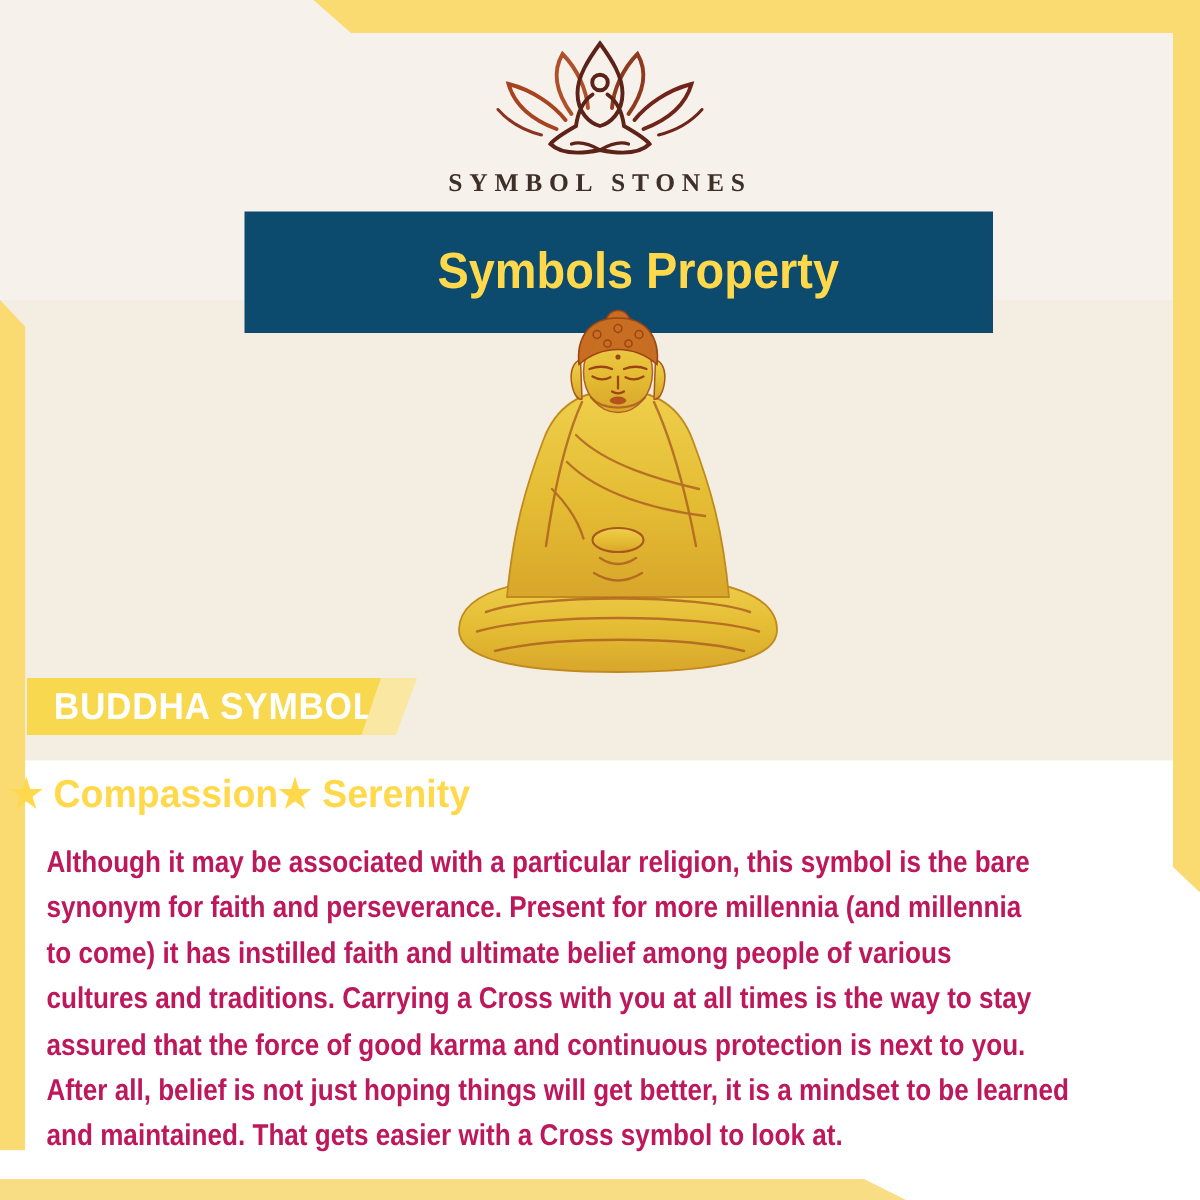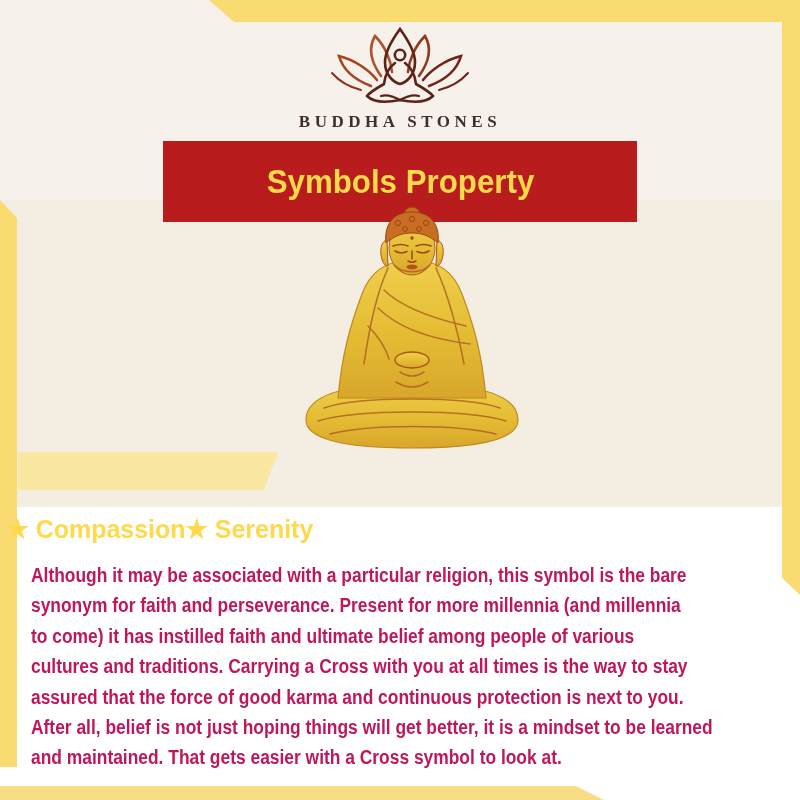--- a/index.html
+++ b/index.html
@@ -24,21 +24,21 @@
     clip-path:polygon(0 0,576px 0,100% 100%,0 100%);}
 
   
   .logo-icon{position:absolute;left:315px;top:26px;width:170px;height:84px;}
   .brand{position:absolute;left:0;top:112px;width:800px;text-align:center;
     font-family:"Liberation Serif",serif;font-size:17px;font-weight:600;
     letter-spacing:4.5px;color:#3E2F28;}
 
   
   .title-box{position:absolute;left:163px;top:141px;width:474px;height:81px;
-    background:#b91c1c;display:flex;align-items:center;justify-content:center;}
+    background:#0c4a6e;display:flex;align-items:center;justify-content:center;padding-left:25px;}
   .title-box h1{margin:0;font-size:34px;font-weight:bold;color:#FFD94B;
     transform:scaleX(0.92);transform-origin:center;white-space:nowrap;}
 
   
   .buddha{position:absolute;left:288px;top:202px;width:248px;height:260px;}
 
   
   .ribbon-fold{position:absolute;left:18px;top:452px;width:260px;height:38px;
     background:#FAE8A2;clip-path:polygon(0 0,100% 0,calc(100% - 14px) 100%,0 100%);}
   .ribbon{position:absolute;left:18px;top:452px;width:236px;height:38px;
@@ -81,21 +81,21 @@
       <path d="M66,50 C56,36 53,22 60,10 C70,20 76,34 77,46" stroke="#B0502A" stroke-width="2.6"></path>
       <path d="M104,50 C114,36 117,22 110,10 C100,20 94,34 93,46" stroke="#8F3A1F" stroke-width="2.6"></path>
 
       <path d="M85,3 C77,14 70,25 70,36 C70,49 78,56 85,58 C92,56 100,49 100,36 C100,25 93,14 85,3 Z" stroke="#5E2318" stroke-width="2.6"></path>
 
       <circle cx="85" cy="29" r="5.2" stroke="#5E2318" stroke-width="2.6"></circle>
       <path d="M80,37 C73,42 70,50 69,58 C62,62 55,66 52,70 C58,76 70,77 85,74 C100,77 112,76 118,70 C115,66 108,62 101,58 C100,50 97,42 90,37" stroke="#5E2318" stroke-width="2.6"></path>
       <path d="M85,74 C78,70 72,68 66,70 M85,74 C92,70 98,68 104,70" stroke="#5E2318" stroke-width="2.2"></path>
     </g>
   </svg>
-  <div class="brand">BUDDHA STONES</div>
+  <div class="brand">SYMBOL STONES</div>
 
   <div class="title-box">
     <h1>Symbols Property</h1>
   </div>
 
   <svg class="buddha" viewBox="0 0 248 260">
     <defs>
       <linearGradient id="gold" x1="0" y1="0" x2="0" y2="1">
         <stop offset="0" stop-color="#EFCF4C"></stop>
         <stop offset="0.55" stop-color="#E4BC33"></stop>
@@ -144,20 +144,23 @@
       <path d="M108,180 q16,10 32,0"></path>
       <path d="M36,206 C70,194 178,194 212,206"></path>
       <path d="M30,219 C70,207 178,207 218,219"></path>
       <path d="M42,232 C82,222 168,222 208,232"></path>
     </g>
 
     <ellipse cx="124" cy="158" rx="17" ry="8" fill="url(#gold)" stroke="#A8571E" stroke-width="1.4"></ellipse>
   </svg>
 
   <div class="ribbon-fold"></div>
+  <div class="ribbon">
+    <span>BUDDHA SYMBOL</span>
+  </div>
 
   <h2 class="content-heading">
     <span>★ Compassion★ Serenity</span>
   </h2>
   <div class="body-text">
     <div class="body-line">Although it may be associated with a particular religion, this symbol is the bare</div>
     <div class="body-line">synonym for faith and perseverance. Present for more millennia (and millennia</div>
     <div class="body-line">to come) it has instilled faith and ultimate belief among people of various</div>
     <div class="body-line">cultures and traditions. Carrying a Cross with you at all times is the way to stay</div>
     <div class="body-line">assured that the force of good karma and continuous protection is next to you.</div>

